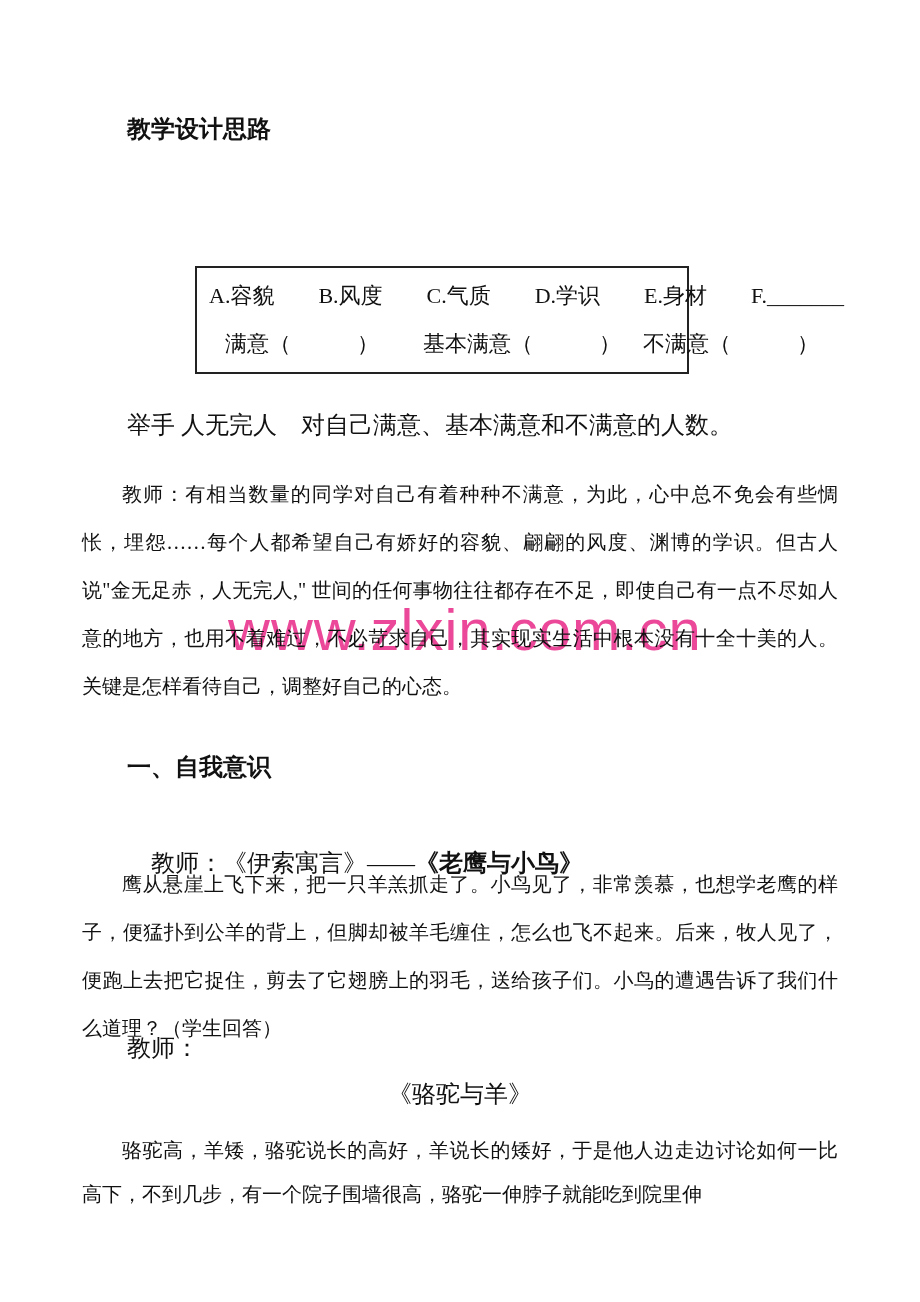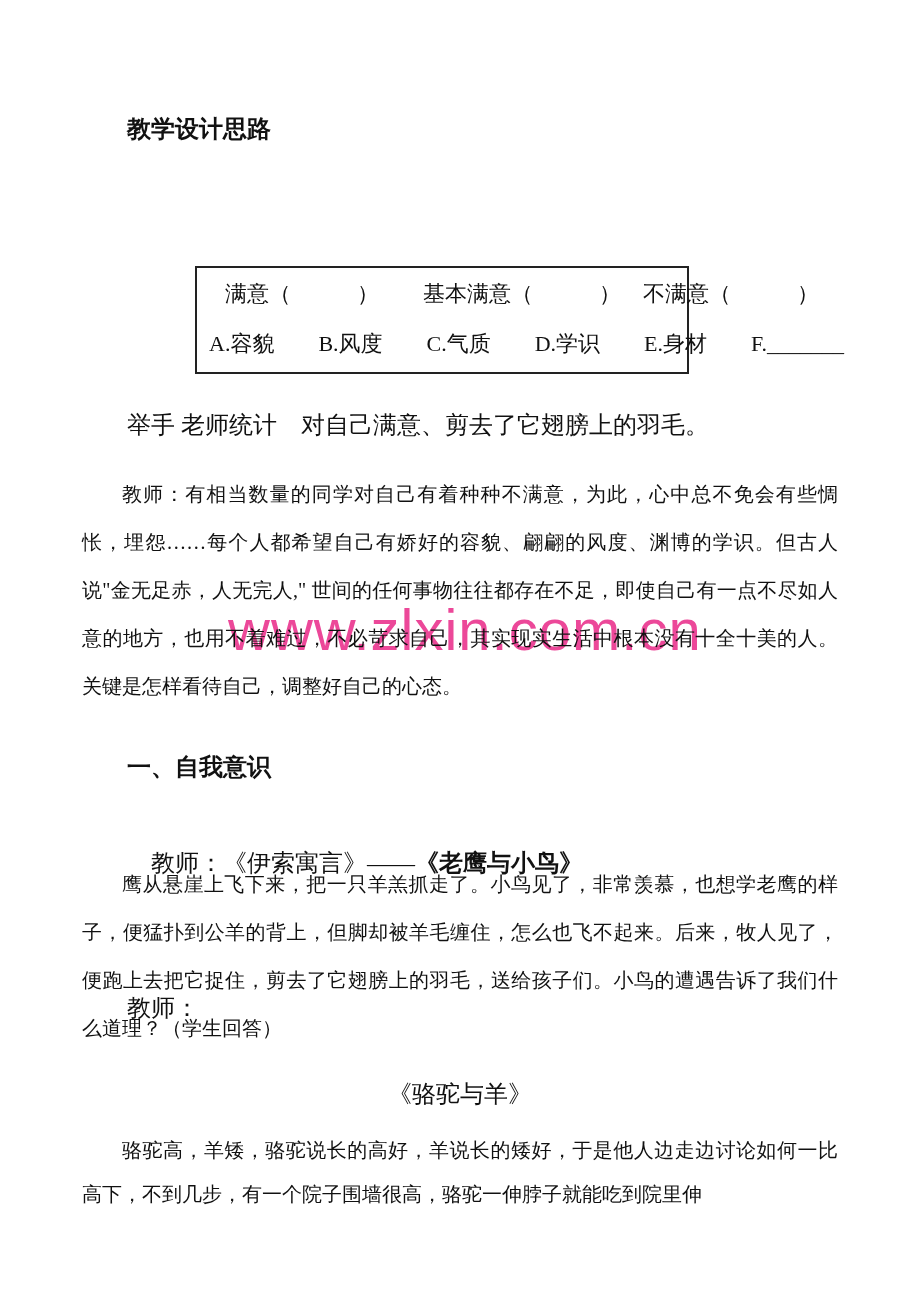--- a/index.html
+++ b/index.html
@@ -68,45 +68,45 @@
     line-height: 48px;
     text-align: justify;
     text-align-last: left;
     text-indent: 2em;
     z-index: 1;
   }
   .para-1 { top: 450px; }
   .section-heading { top: 743px; font-weight: bold; }
   .fable-line  { top: 791px; }
   .para-2 { top: 840px; }
-  .teacher-label { top: 984px; }
+  .teacher-label { top: 1024px; }
   .camel-title {
     top: 1070px;
     text-align: center;
     font-weight: normal;
     white-space: normal;
   }
   .para-3 { top: 1108px; line-height: 44px; }
 </style>
 </head>
 <body>
 
 <div class="page">
 
   <div class="watermark">www.zlxin.com.cn</div>
 
   <div class="content-line doc-title indent2">教学设计思路</div>
 
 
   <div class="survey-box">
+    <div class="survey-row survey-row-2">A.容貌　　B.风度　　C.气质　　D.学识　　E.身材　　F._______</div>
     <div class="survey-row survey-row-1">满意（　　　）　　基本满意（　　　）　不满意（　　　）</div>
-    <div class="survey-row survey-row-2">A.容貌　　B.风度　　C.气质　　D.学识　　E.身材　　F._______</div>
   </div>
 
-  <div class="content-line tally indent2">举手 老师统计　对自己满意、剪去了它翅膀上的羽毛。</div>
+  <div class="content-line tally indent2">举手 人无完人　对自己满意、基本满意和不满意的人数。</div>
 
   <p class="paragraph para-1">教师：有相当数量的同学对自己有着种种不满意，为此，心中总不免会有些惆怅，埋怨……每个人都希望自己有娇好的容貌、翩翩的风度、渊博的学识。但古人说"金无足赤，人无完人," 世间的任何事物往往都存在不足，即使自己有一点不尽如人意的地方，也用不着难过，不必苛求自己，其实现实生活中根本没有十全十美的人。关键是怎样看待自己，调整好自己的心态。</p>
 
   <div class="content-line section-heading indent2">一、自我意识</div>
 
   <div class="content-line fable-line indent2">
     <span>教师：《伊索寓言》——</span><span class="bold">《老鹰与小鸟》</span>
   </div>
 
   <p class="paragraph para-2">鹰从悬崖上飞下来，把一只羊羔抓走了。小鸟见了，非常羡慕，也想学老鹰的样子，便猛扑到公羊的背上，但脚却被羊毛缠住，怎么也飞不起来。后来，牧人见了，便跑上去把它捉住，剪去了它翅膀上的羽毛，送给孩子们。小鸟的遭遇告诉了我们什么道理？（学生回答）</p>

